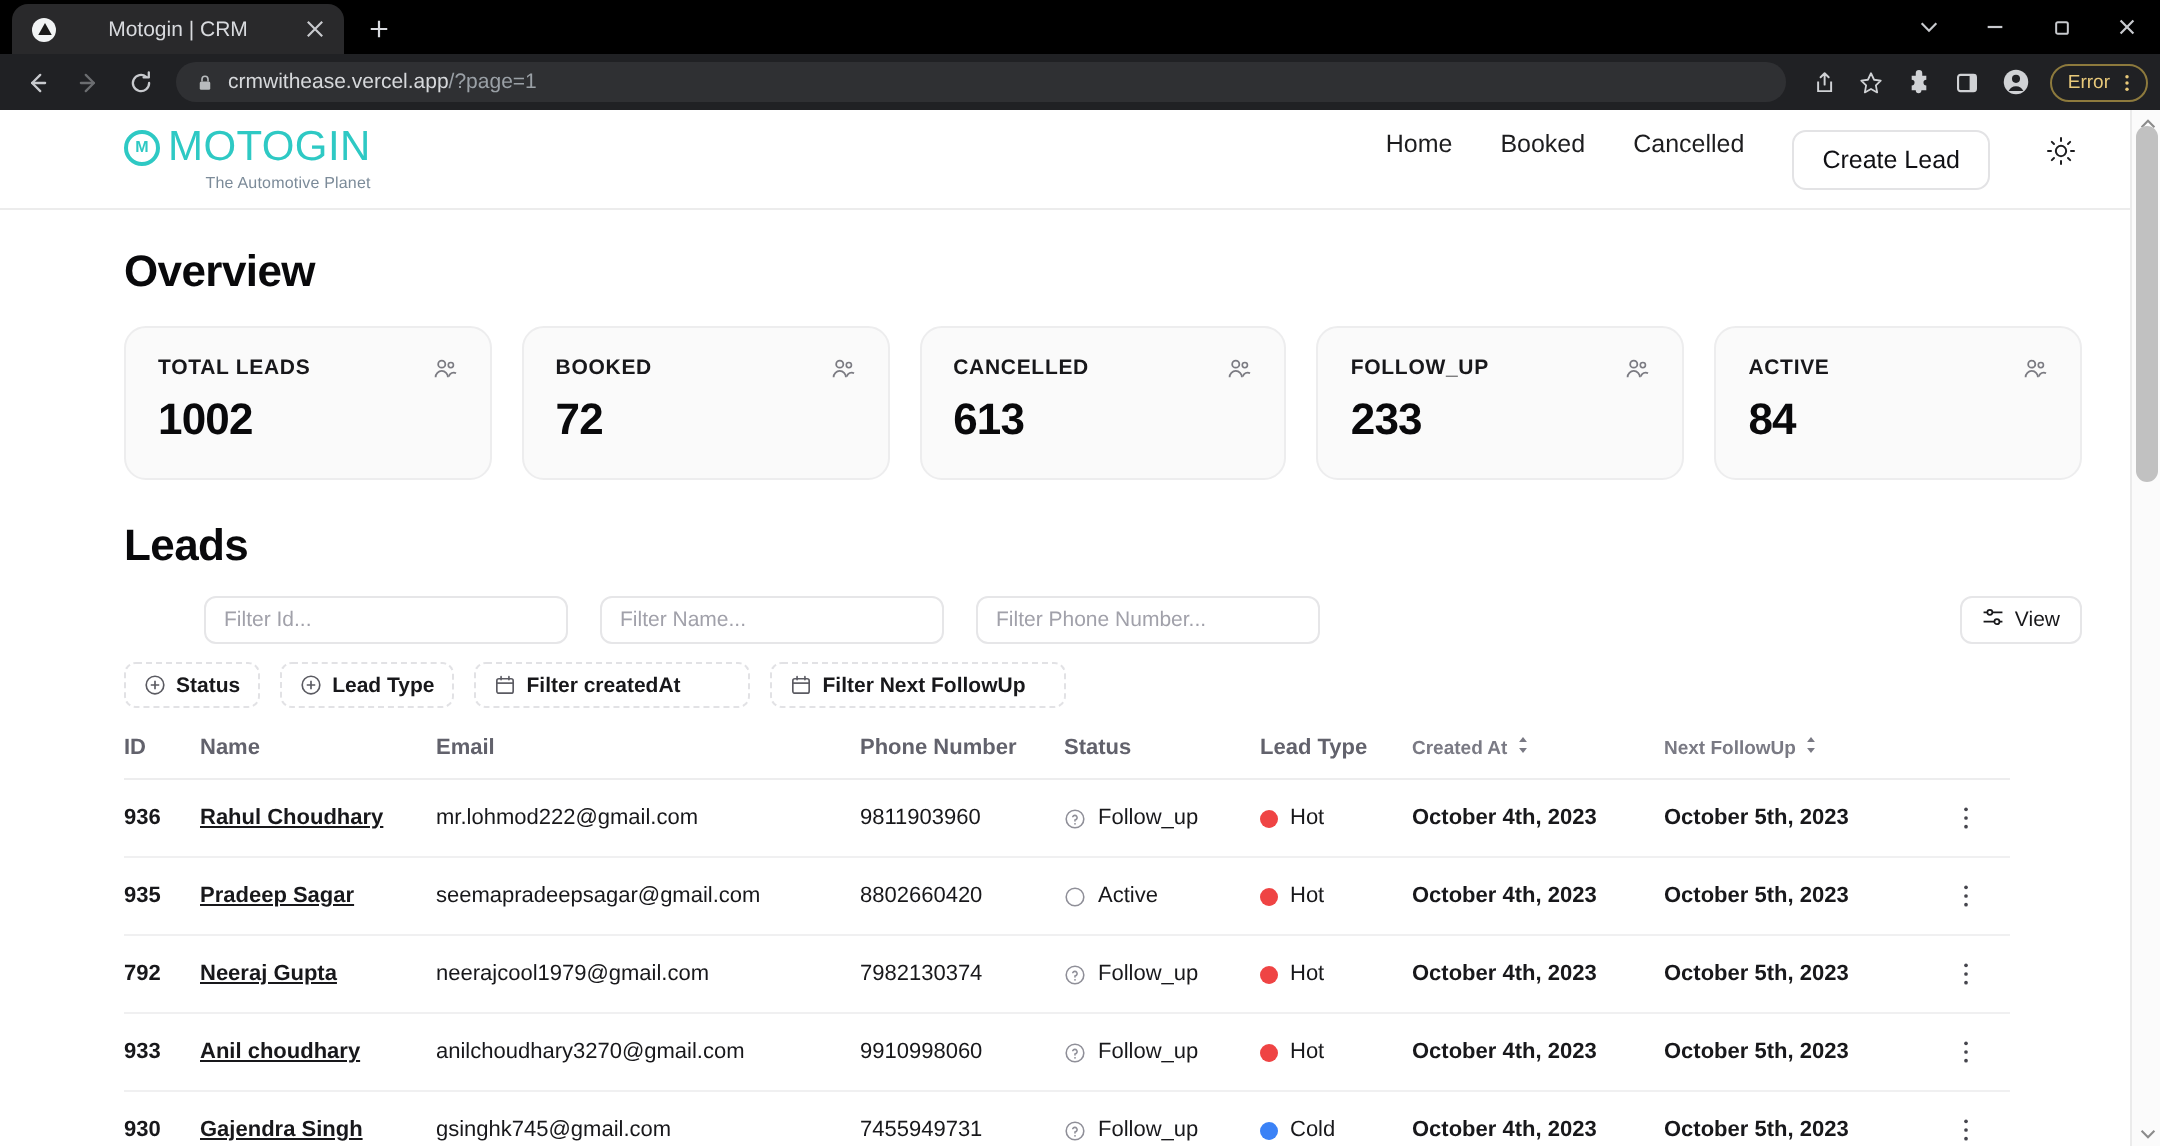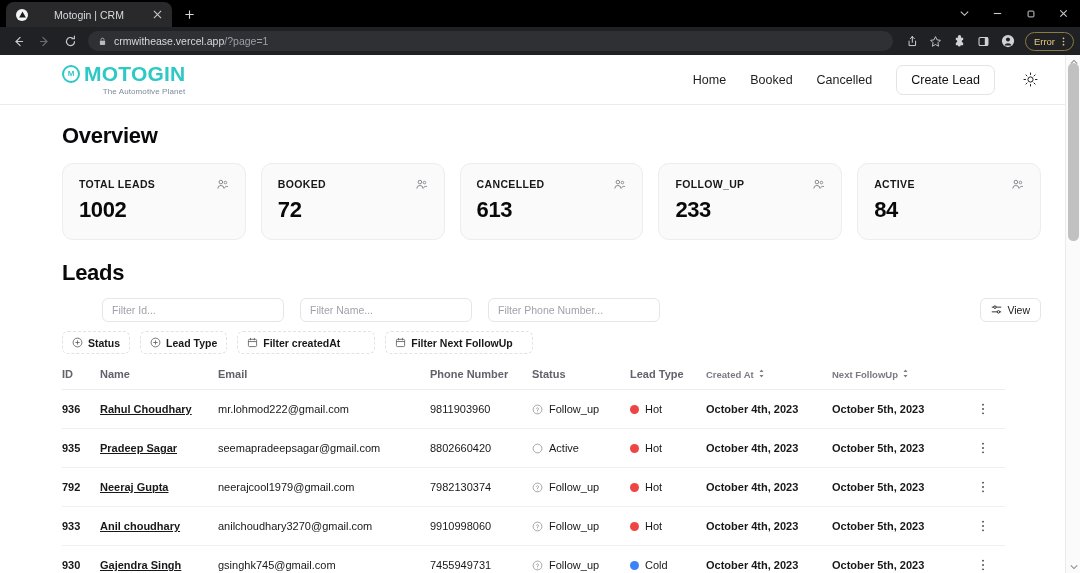--- a/index.html
+++ b/index.html
@@ -105,26 +105,26 @@
   }
   .logo { display:flex; align-items:flex-start; gap:4px; }
   .logo-mark {
     width: 18px; height:18px; border-radius:50%;
     border:2px solid #2ec9c4; display:flex; align-items:center; justify-content:center;
     margin-top: 2px;
   }
   .logo-mark span { font-size: 8px; font-weight: bold; color:#2ec9c4; line-height:1; }
   .logo-txt { display:flex; flex-direction:column; }
   .logo-word {
-    font-size: 21px; font-weight: 700; letter-spacing: 0.2px; line-height: 1;
+    font-size: 21px; font-weight: 400; letter-spacing: 0.2px; line-height: 1;
     color:#2ec9c4;
   }
   .logo-tag { font-size: 8px; color:#7c8b99; text-align:right; margin-top:3px; letter-spacing:0.1px; }
 
-  .nav { margin-left:auto; display:flex; align-items:center; gap:24px; }
+  .nav { margin-left:auto; display:flex; align-items:flex-start; gap:24px; }
   .nav-link { font-size: 12.5px; color:#1d1d1f; white-space:nowrap; }
   .create-lead {
     font-size: 12.5px; color:#101014; background:#fff;
     border:1px solid #e3e3e5; border-radius: 7px;
     padding: 7px 14px; white-space:nowrap;
   }
   .theme-btn { width:22px; height:22px; display:flex; align-items:center; justify-content:center; color:#1d1d1f; }
 
   
   .main { padding: 18px 24px 0 62px; }

